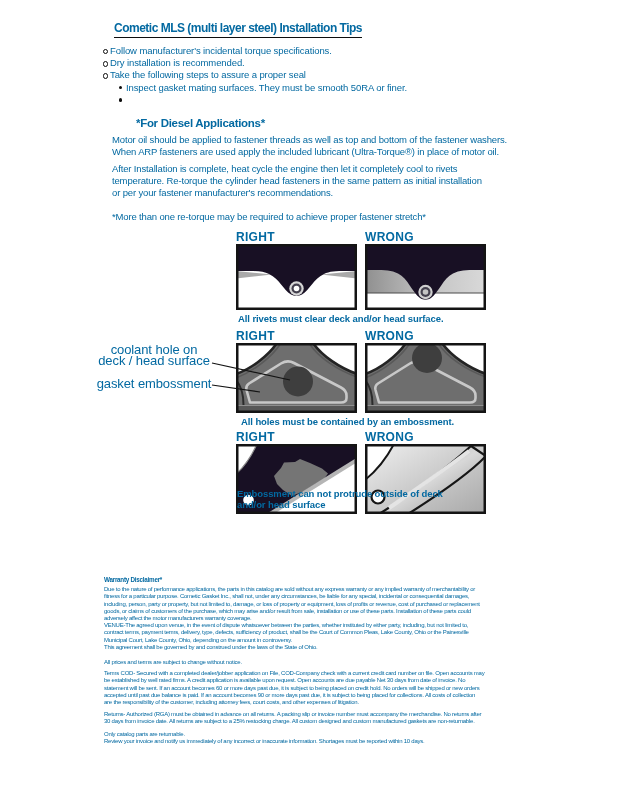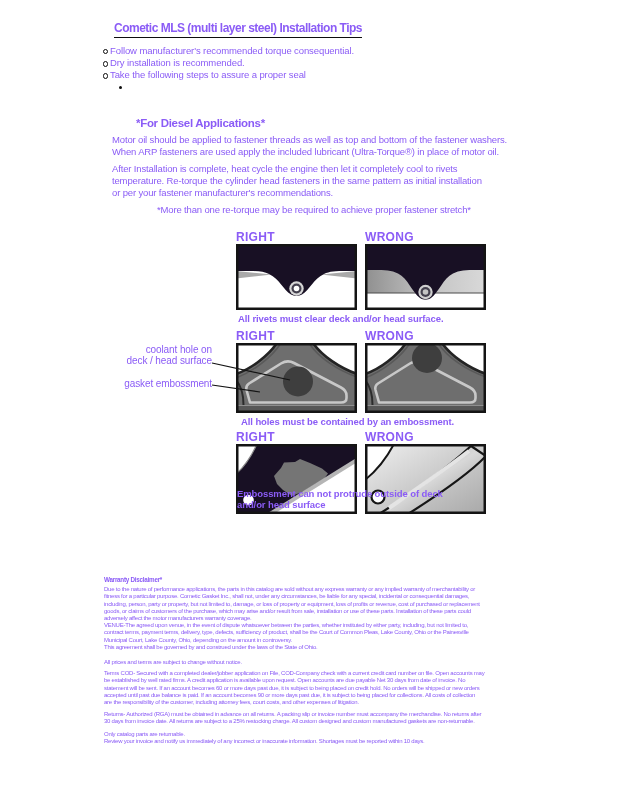--- a/index.html
+++ b/index.html
@@ -1,18 +1,18 @@
 <!DOCTYPE html>
 <html><head>
 <meta charset="utf-8">
 <style>
   html,body{margin:0;padding:0;background:#ffffff;}
   #page{
     position:relative;width:560px;height:800px;background:#ffffff;overflow:hidden;
-    font-family:"Liberation Sans","DejaVu Sans",sans-serif;color:#8b5cf6;
+    font-family:"Liberation Sans","DejaVu Sans",sans-serif;color:#0369a1;
   }
   .preline{white-space:pre-line;}
   .abs{position:absolute;}
 
   .doc-title{
     left:114px;top:21px;font-size:12px;font-weight:700;letter-spacing:-0.5px;
     border-bottom:1.6px solid #0d0d0d;padding-bottom:2px;
   }
   .tips{left:103px;top:45px;width:440px;font-size:9.5px;line-height:12.2px;letter-spacing:-0.1px;}
   .tip-row{position:relative;padding-left:7px;}
@@ -22,51 +22,55 @@
     border-radius:50%;display:inline-block;
   }
   .marker-dot{
     position:absolute;left:16px;top:4.4px;width:3.4px;height:3.4px;background:#0d0d0d;
     border-radius:50%;display:inline-block;
   }
   .sec-head{left:112px;top:117px;font-size:11.5px;font-weight:700;letter-spacing:-0.3px;margin-left:24px;}
   .body-par{left:112px;width:432px;font-size:9.5px;line-height:12.2px;letter-spacing:-0.15px;}
   .p1{top:134px;}
   .p2{top:163px;}
-  .note{top:204px;margin-left:45px;}
+  .note{top:211px;}
 
   .rw-label{width:121px;text-align:left;font-size:12px;font-weight:700;letter-spacing:0.3px;}
   .fig-caption{font-size:9.5px;font-weight:700;letter-spacing:-0.1px;line-height:11px;}
   .panel{width:121px;}
-  .ann{width:116px;text-align:right;font-size:10px;line-height:11px;letter-spacing:-0.1px;}
+  .ann{width:116px;text-align:center;font-size:13px;line-height:11px;letter-spacing:-0.1px;}
 
   .warranty{font-size:6px;line-height:7.3px;letter-spacing:-0.04em;width:430px;left:104px;}
   .w-head{font-weight:700;font-size:6.3px;}
   .page-code{left:389px;top:759px;font-size:13px;letter-spacing:0.2px;margin-top:44px;}
   svg{display:block;}
 </style>
 </head>
 <body>
 
 <div id="page">
 
   <div class="abs doc-title">Cometic MLS (multi layer steel) Installation Tips</div>
 
   <div class="abs tips">
     <div class="tip-row">
       <span class="marker-o"></span>
-      <span>Follow manufacturer's recommended torque consequential.</span>
+      <span>Follow manufacturer's incidental torque specifications.</span>
     </div>
     <div class="tip-row">
       <span class="marker-o"></span>
       <span>Dry installation is recommended.</span>
     </div>
     <div class="tip-row">
       <span class="marker-o"></span>
       <span>Take the following steps to assure a proper seal</span>
+    </div>
+    <div class="tip-row sub">
+      <span class="marker-dot"></span>
+      <span>Inspect gasket mating surfaces.  They must be smooth 50RA or finer.</span>
     </div>
     <div class="tip-row sub">
       <span class="marker-dot"></span>
     </div>
   </div>
 
   <div class="abs sec-head">*For Diesel Applications*</div>
   <div class="abs body-par p1 preline">Motor oil should be applied to fastener threads as well as top and bottom of the fastener washers.
 When ARP fasteners are used apply the included lubricant (Ultra-Torque®) in place of motor oil.</div>
   <div class="abs body-par p2 preline">After Installation is complete, heat cycle the engine then let it completely cool to rivets

